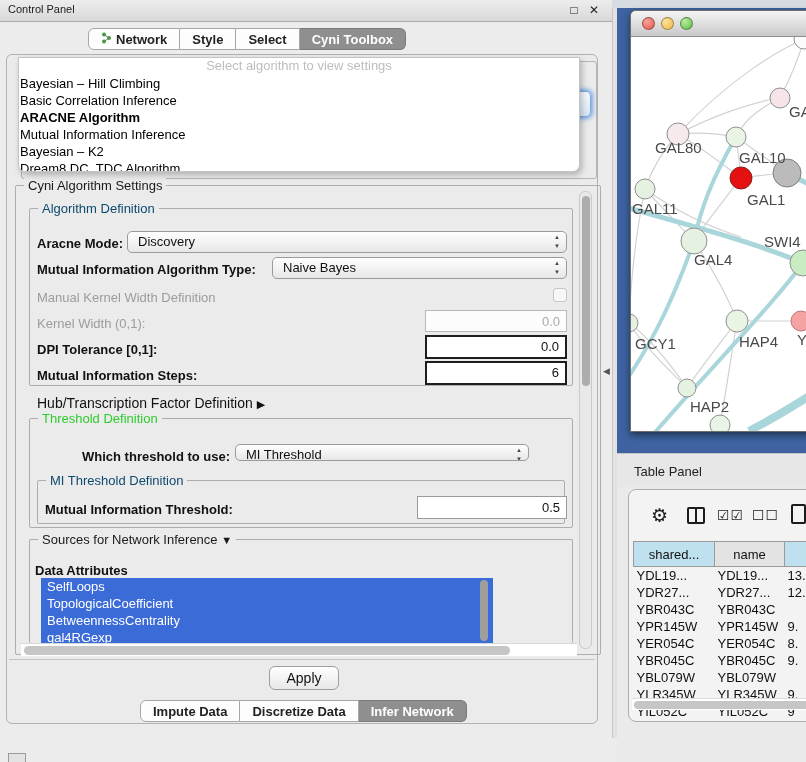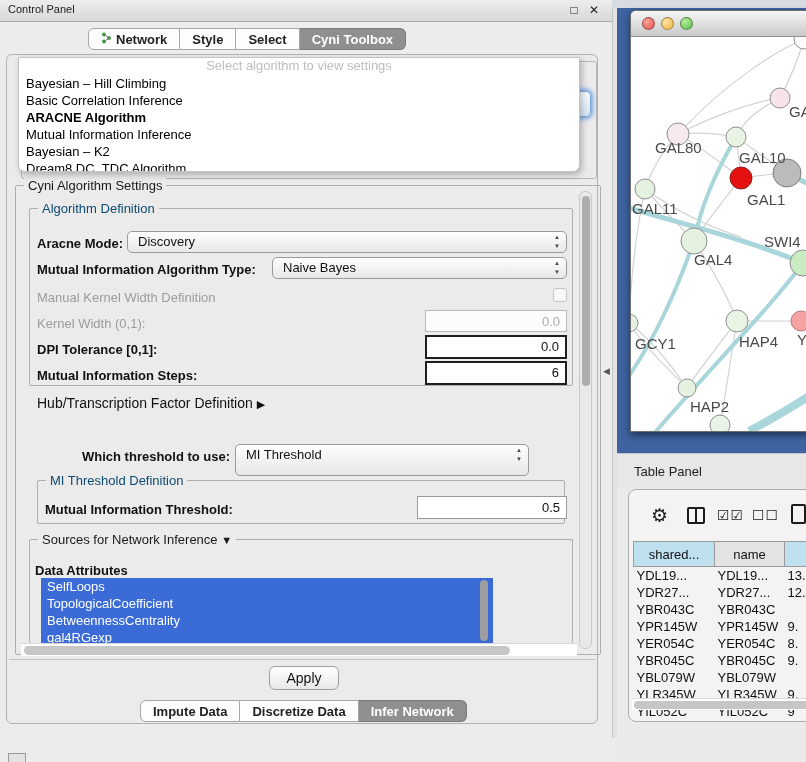--- a/index.html
+++ b/index.html
@@ -24,21 +24,21 @@
   
   .frag-grp{position:absolute;border:1px solid #B5B5B5;border-radius:3px;background:transparent}
   .frag-combo{position:absolute;border:1px solid #7FA8D9;border-radius:5px;background:linear-gradient(#F6FAFF,#D9E6F5);
     box-shadow:0 0 4px 2px rgba(90,150,230,.8)}
   .frag-faintcombo{position:absolute;border:1px solid #ABABAB;border-radius:6px;background:#F2F2F2;color:#C9C9C9;
     padding-left:10px;line-height:20px;font-size:13px;overflow:hidden;white-space:nowrap}
   
   #algo-popup{position:absolute;background:#FFFFFF;border:1px solid #C4C4C4;border-radius:0 0 7px 7px;
     box-shadow:2px 3px 6px rgba(0,0,0,.25);z-index:30;overflow:hidden}
   #algo-placeholder{text-align:center;color:#BDBDBD;font-size:13px;height:17px;line-height:16px}
-  .algo-item{font-size:13px;height:17px;line-height:17px;padding-left:7px;white-space:nowrap;color:#000}
+  .algo-item{font-size:13px;height:17px;line-height:17px;padding-left:1px;white-space:nowrap;color:#000}
   .algo-item.bold{font-weight:bold}
   
   .grp{position:absolute;border:1px solid #ADADAD;border-radius:2px}
   .grp-ttl{position:absolute;top:-8px;left:8px;background:#EBEBEB;padding:0 4px;font-size:13px;white-space:nowrap}
   .t-blue{color:#0c4a6e}.t-green{color:#2ECC2E}.t-black{color:#1A1A1A}
   .lbl{position:absolute;font-weight:bold;font-size:13px;white-space:nowrap}
   .lbl-dis{position:absolute;font-weight:normal;font-size:13px;color:#9C9C9C;white-space:nowrap}
   .combo{position:absolute;background:linear-gradient(#FEFEFE,#E7E7E7);border:1px solid #9A9A9A;
     border-radius:5px;line-height:20px;padding-left:10px;font-size:13px;overflow:hidden;white-space:nowrap}
   .combo .arr{position:absolute;right:6px;top:1px;font-size:6px;line-height:9px;color:#444;text-align:center}
@@ -160,22 +160,25 @@
     <span class="lbl" style="left:30px;top:287px">DPI Tolerance [0,1]:</span>
     <div class="numfield" style="left:418px;top:280px;width:142px;height:24px">0.0</div>
     <span class="lbl" style="left:30px;top:313px">Mutual Information Steps:</span>
     <div class="numfield" style="left:418px;top:306px;width:142px;height:24px">6</div>
 
     <span class="lbl" style="left:30px;top:340px;font-weight:normal;font-size:14px">
       <span>Hub/Transcription Factor Definition</span>
       <span class="arrow-glyph">▶</span>
     </span>
 
+    <div class="grp" style="left:22px;top:363px;width:544px;height:110px">
+      <span class="grp-ttl t-green">Threshold Definition</span>
+    </div>
     <span class="lbl" style="left:75px;top:394px">Which threshold to use:</span>
-    <div class="combo" style="left:228px;top:389px;width:294px;height:32px">
+    <div class="combo" style="left:228px;top:389px;width:294px;height:17px">
       <span>MI Threshold</span>
       <span class="arr">▲<br>▼</span>
     </div>
     <div class="grp" style="left:30px;top:425px;width:528px;height:44px">
       <span class="grp-ttl t-blue">MI Threshold Definition</span>
     </div>
     <span class="lbl" style="left:38px;top:447px">Mutual Information Threshold:</span>
     <div class="numfield lite" style="left:410px;top:441px;width:150px;height:23px">0.5</div>
 
     <div class="grp" style="left:22px;top:484px;width:544px;height:104px;border-bottom:none">

